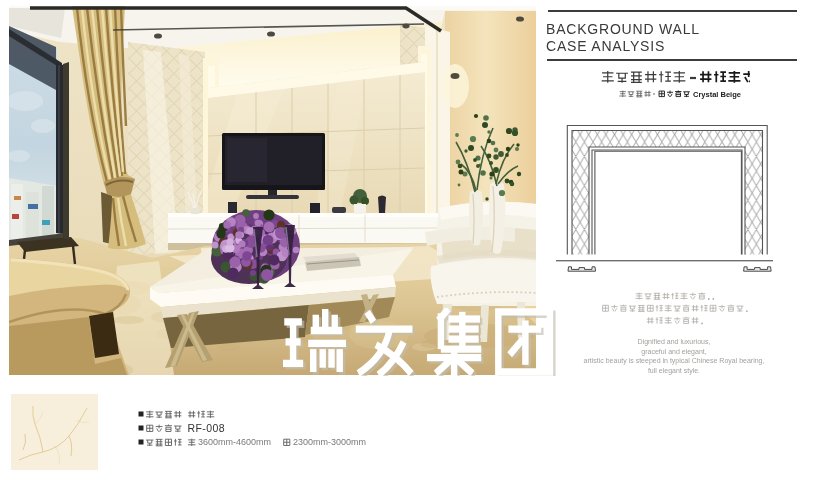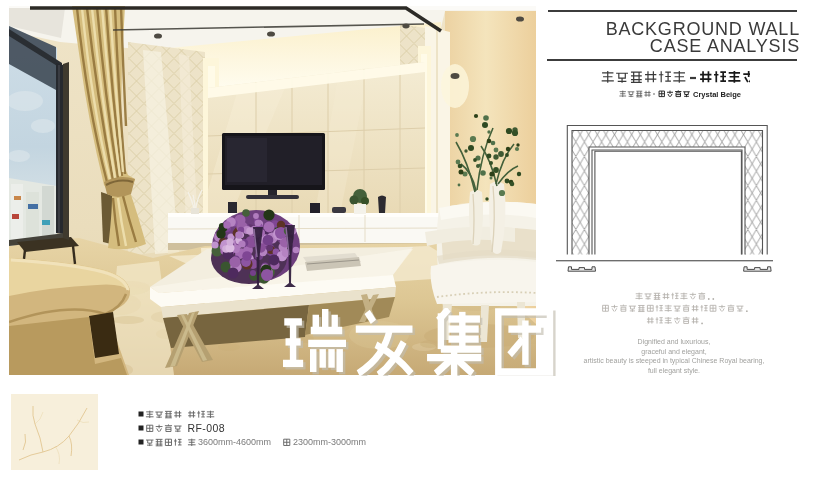--- a/index.html
+++ b/index.html
@@ -528,21 +528,21 @@
         <path d="M49,48 L28,70"></path>
       </g>
       <g transform="translate(209,-3.3) scale(0.63,0.716)" stroke="#ffffff" stroke-width="10.2" fill="none" opacity="1">
         <path d="M10,10 H92 V94 H10 Z"></path>
         <path d="M26,34 H78"></path>
         <path d="M53,22 V84"></path>
         <path d="M49,48 L28,70"></path>
       </g>
 </svg>
 <div class="abs" style="left:548px;top:10px;width:249px;height:1.5px;background:#3c3c3c"></div>
-<div class="abs" style="left:546px;top:21px;width:254px;text-align:right;color:#3a3a3a;font-size:18px;letter-spacing:0.8px;line-height:16.5px">BACKGROUND WALL<br>CASE ANALYSIS</div>
+<div class="abs" style="left:546px;top:21px;width:254px;text-align:left;color:#3a3a3a;font-size:14px;letter-spacing:0.8px;line-height:16.5px">BACKGROUND WALL<br>CASE ANALYSIS</div>
 <div class="abs" style="left:547px;top:59px;width:250px;height:1.5px;background:#3c3c3c"></div>
 
 <svg style="position:absolute;left:600px;top:69px" width="150" height="17" viewBox="0 0 150 17">
 <path d="M2.08,3.97H13.42 M3.025,7.75H12.475 M1.675,11.8H13.825 M7.75,2.08V13.69" stroke="#3a3a3a" stroke-width="1.2" fill="none"></path>
       <path d="M16.12,4.24H28.0 M18.82,4.24V9.1H25.3V4.24 M17.740000000000002,12.34H26.38 M22.060000000000002,9.1V13.825" stroke="#3a3a3a" stroke-width="1.2" fill="none"></path>
       <path d="M30.970000000000002,3.16H41.77 M30.970000000000002,6.94H41.77 M30.970000000000002,10.719999999999999H41.77 M33.67,3.16V13.42 M39.07,3.16V13.42 M30.970000000000002,13.42H41.77" stroke="#3a3a3a" stroke-width="1.2" fill="none"></path>
       <path d="M47.98,2.35V13.15 M53.379999999999995,2.35V13.15 M45.01,5.590000000000001H56.35 M45.01,10.180000000000001H56.35" stroke="#3a3a3a" stroke-width="1.2" fill="none"></path>
       <path d="M61.21,2.35V13.15 M58.915,5.725H63.370000000000005 M65.26,3.16H70.93 M65.26,7.4799999999999995H70.93 M65.26,12.069999999999999H70.93 M68.095,3.16V12.069999999999999" stroke="#3a3a3a" stroke-width="1.2" fill="none"></path>
       <path d="M73.63,3.97H84.97 M74.575,7.75H84.02499999999999 M73.225,11.8H85.375 M79.3,2.08V13.69" stroke="#3a3a3a" stroke-width="1.2" fill="none"></path>
 <path d="M90,9 H96" stroke="#3a3a3a" stroke-width="2.2"></path>

